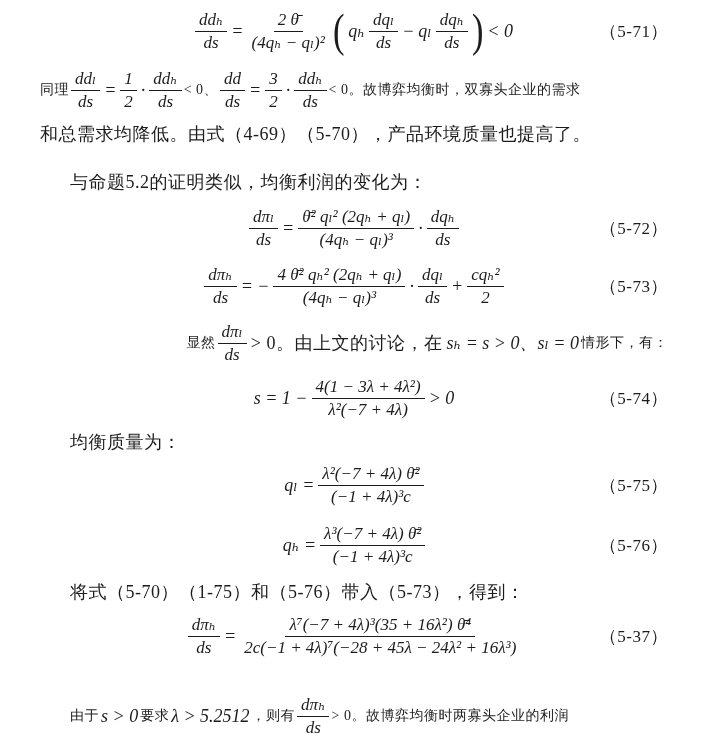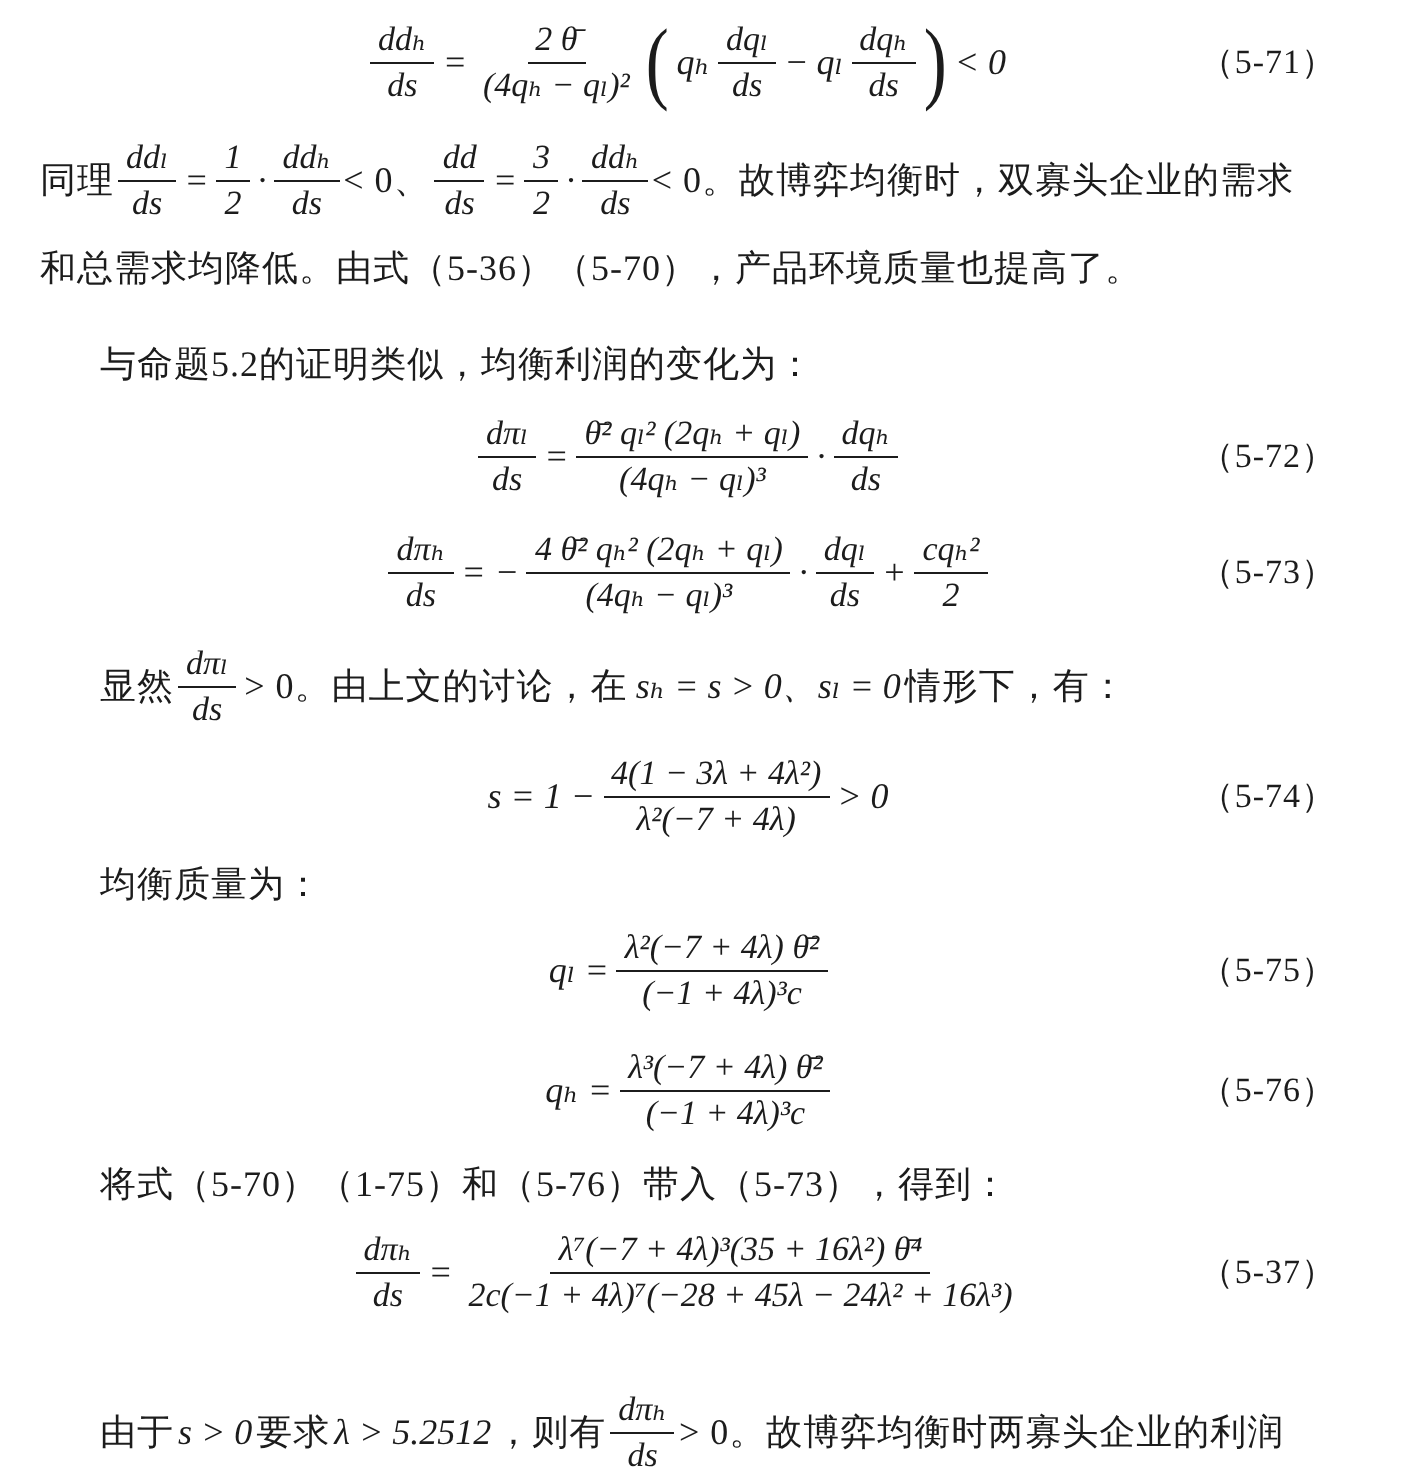--- a/index.html
+++ b/index.html
@@ -1,46 +1,46 @@
 <!DOCTYPE html>
 <html><head>
 <meta charset="utf-8">
 <style>
   html,body{margin:0;padding:0;background:#ffffff;}
   body{width:708px;height:742px;overflow:hidden;
        font-family:"Liberation Serif","DejaVu Serif",serif;color:#1c1c1c;}
-  .page{box-sizing:border-box;width:708px;height:742px;padding:2px 40px 0 20px;}
+  .page{box-sizing:border-box;width:708px;height:742px;padding:2px 40px 0 40px;}
 
   
   .cnline{font-size:18px;line-height:24px;letter-spacing:0.5px;white-space:nowrap;}
   .indent{padding-left:30px;}
 
   
   .pline{display:flex;align-items:center;white-space:nowrap;}
-  .pline .cn{font-size:18px;letter-spacing:0.5px;}
+  .pline .cn{font-size:14px;letter-spacing:0.5px;}
   .pline>*{flex:0 0 auto;}
 
   
   .eqrow{position:relative;display:flex;justify-content:center;align-items:center;}
   .eqlabel{position:absolute;right:0px;top:50%;transform:translateY(-50%);
            font-size:17px;font-style:normal;letter-spacing:0.5px;}
 
   
   .math{display:inline-flex;align-items:center;font-style:italic;font-size:18px;}
   .math>*{margin:0 2px;}
   .mop{font-style:italic;}
   .mv{font-style:italic;}
   .frac{display:inline-flex;flex-direction:column;align-items:center;
         vertical-align:middle;font-size:17px;line-height:1.15;}
   .frac .fn{padding:0 4px 1px 4px;border-bottom:1.4px solid #1c1c1c;white-space:nowrap;text-align:center;}
   .frac .fd{padding:1px 4px 0 4px;white-space:nowrap;text-align:center;}
   .bigp{font-style:normal;font-size:46px;font-weight:400;line-height:0;
         display:inline-block;transform:scaleX(0.75);margin:0 0px;}
 
-  .h58{height:58px;} .h56{height:56px;} .h52{height:52px;} .h50{height:50px;}
+  .h58{height:58px;} .h56{height:56px;} .h52{height:52px;} .h50{height:50px;justify-content:flex-end;}
   .h60{height:60px;} .h24{height:24px;}
   .mt2{margin-top:2px;} .mt4{margin-top:4px;} .mt6{margin-top:6px;} .mt8{margin-top:24px;}
 </style>
 </head>
 <body>
 
 <div class="page">
 
   <div class="eqrow h58">
     <span class="math">
@@ -102,21 +102,21 @@
       </span>
       <span class="mop">·</span>
       <span class="frac">
         <span class="fn">ddₕ</span>
         <span class="fd">ds</span>
       </span>
     </span>
     <span class="cn">&lt; 0。故博弈均衡时，双寡头企业的需求</span>
   </div>
 
-  <div class="cnline h24 mt6">和总需求均降低。由式（5-36）（5-70），产品环境质量也提高了。</div>
+  <div class="cnline h24 mt6">和总需求均降低。由式（4-69）（5-70），产品环境质量也提高了。</div>
 
   <div class="cnline h24 mt8 indent">与命题5.2的证明类似，均衡利润的变化为：</div>
 
   <div class="eqrow h56 mt6">
     <span class="math">
       <span class="frac">
         <span class="fn">dπₗ</span>
         <span class="fd">ds</span>
       </span>
       <span class="mop">=</span>

